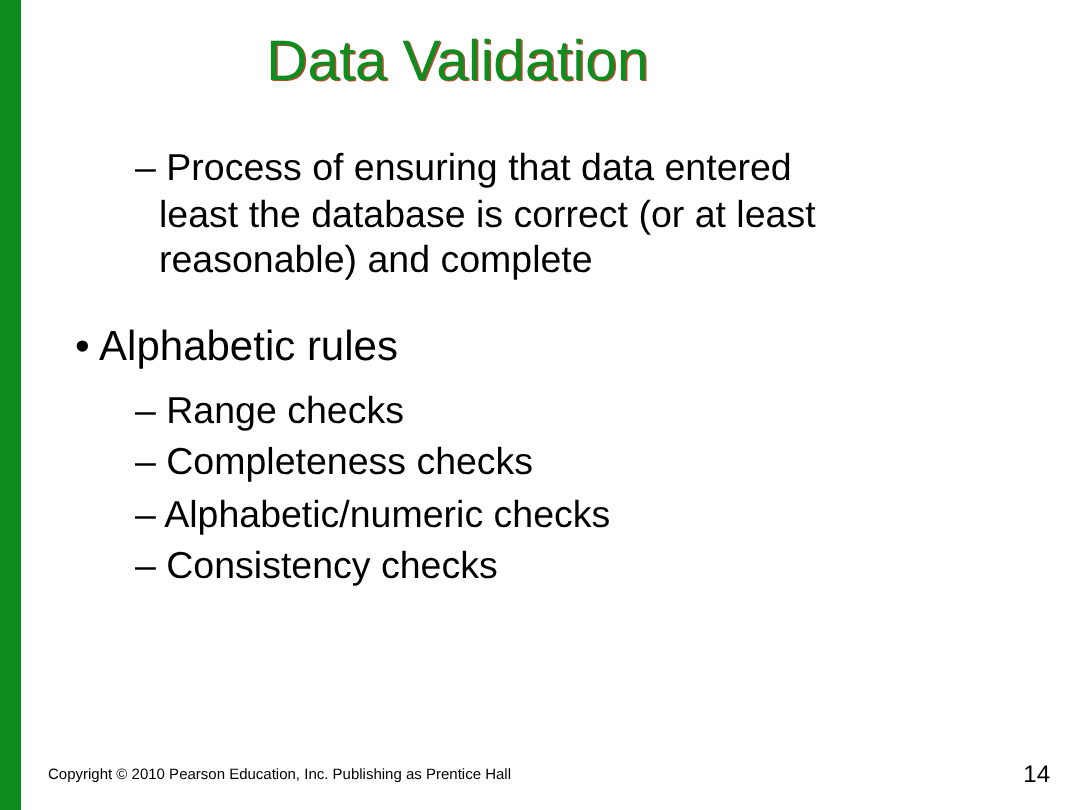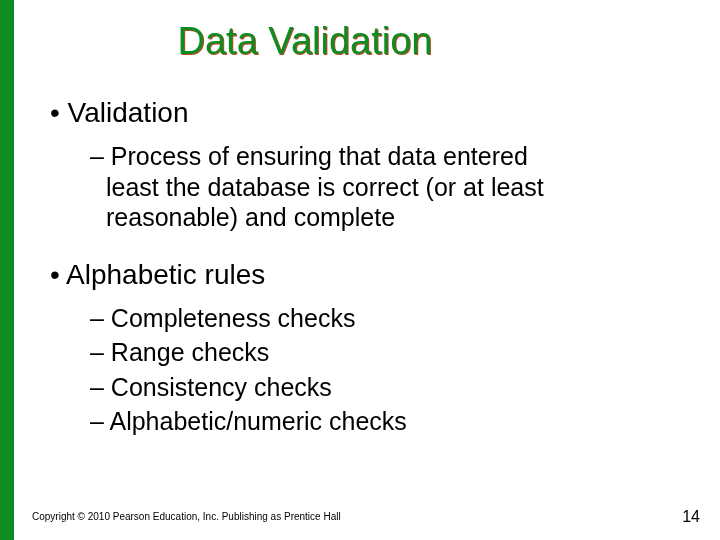--- a/index.html
+++ b/index.html
@@ -72,30 +72,29 @@
 </head>
 <body>
 
 <div class="green-bar"></div>
 
 <div class="slide">
 
   <h1 class="title">Data Validation</h1>
 
   <div class="lvl1-block">
-    <div class="lvl1"><span>Validation</span></div>
     <div class="lvl2"><span>Process of ensuring that data entered least the database is correct (or at least reasonable) and complete</span></div>
   </div>
 
   <div class="section-gap"></div>
 
   <div class="lvl1-block">
     <div class="lvl1"><span>Alphabetic rules</span></div>
+    <div class="lvl2"><span>Range checks</span></div>
     <div class="lvl2"><span>Completeness checks</span></div>
-    <div class="lvl2"><span>Range checks</span></div>
+    <div class="lvl2"><span>Alphabetic/numeric checks</span></div>
     <div class="lvl2"><span>Consistency checks</span></div>
-    <div class="lvl2"><span>Alphabetic/numeric checks</span></div>
   </div>
 
 </div>
 
 <div class="copyright">Copyright © 2010 Pearson Education, Inc. Publishing as Prentice Hall</div>
 <div class="pagenum">14</div>
 
 </body></html>

